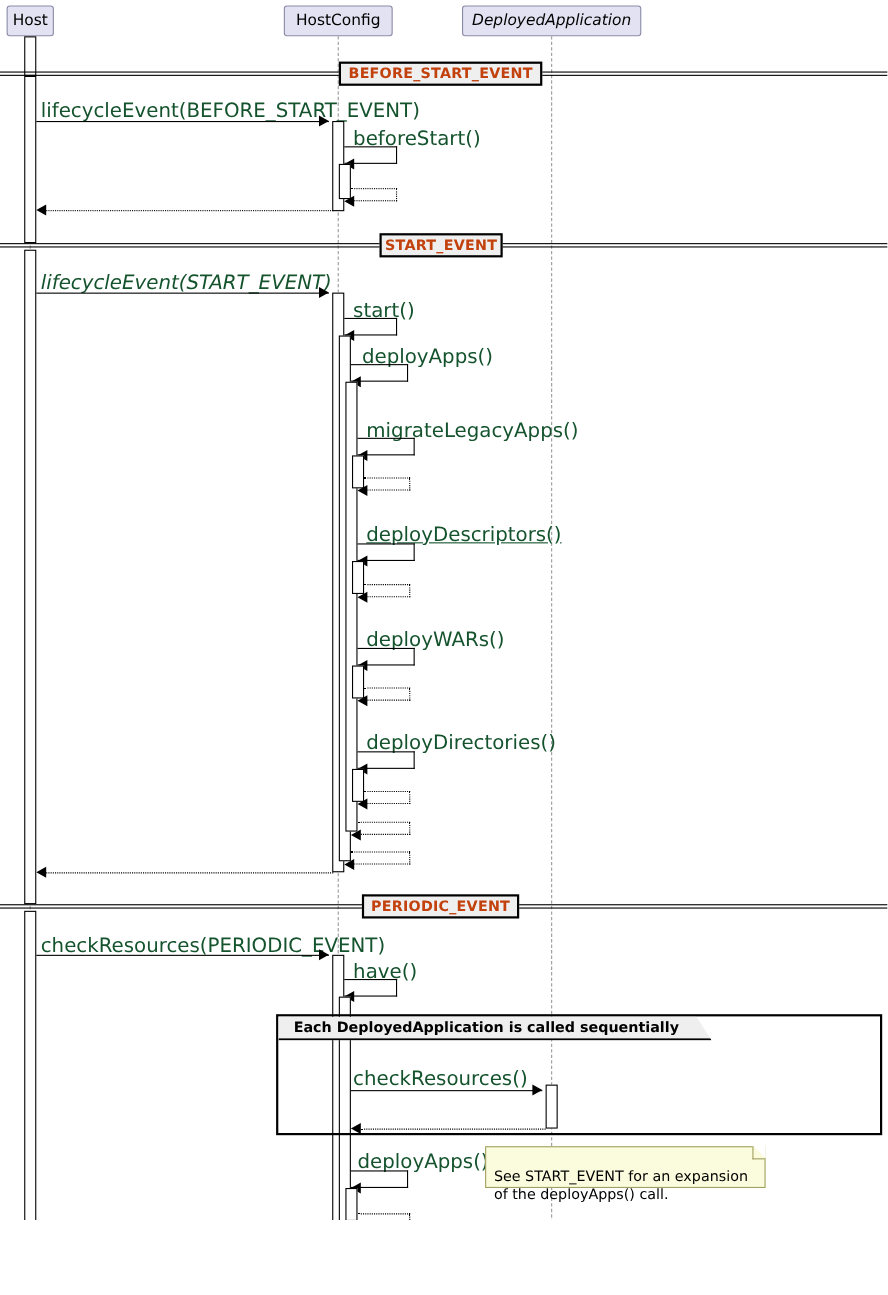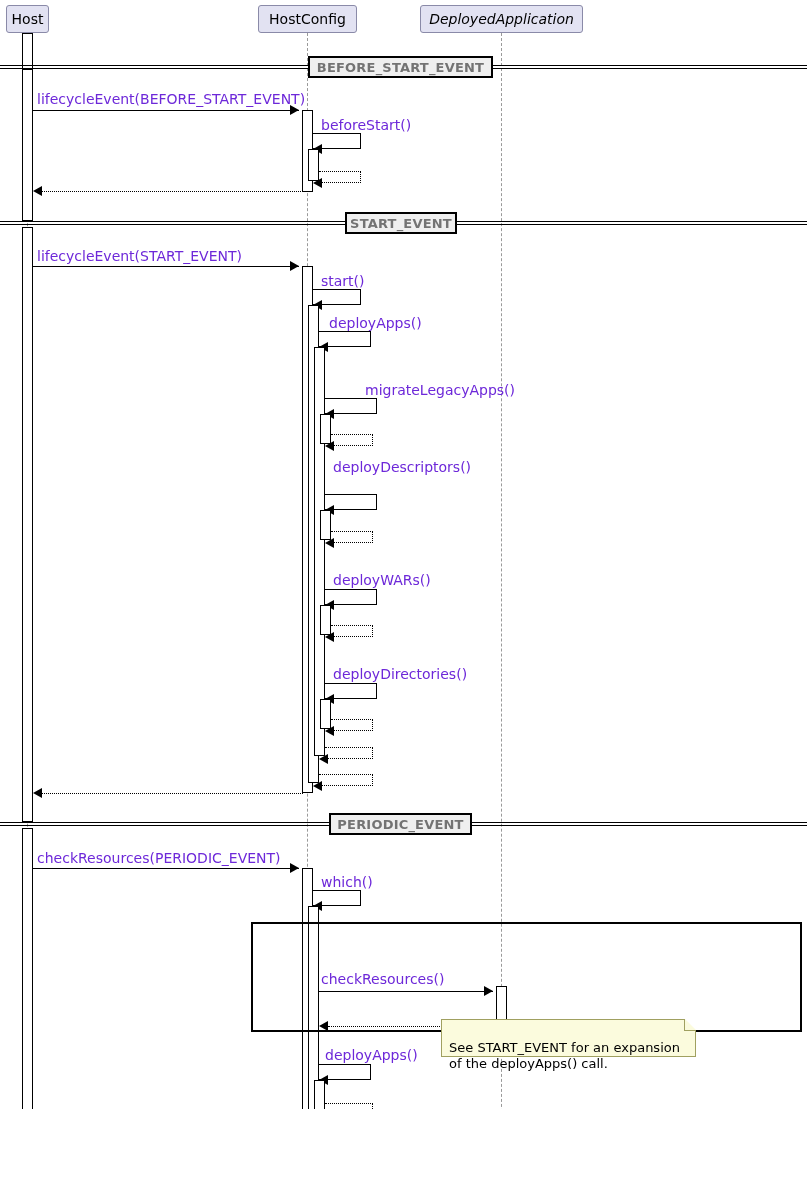--- a/index.html
+++ b/index.html
@@ -47,22 +47,22 @@
     position:absolute;
     width:0;height:0;
     border-top:5px solid transparent;
     border-bottom:5px solid transparent;
   }
   .arrowhead.right{border-left:9px solid #000;}
   .arrowhead.left{border-right:9px solid #000;}
 
   .msglabel{
     position:absolute;
-    font-size:14px;
-    color:#6d28d9;
+    font-size:18px;
+    color:#14532d;
     white-space:nowrap;
     line-height:1;
   }
 
   
   .selfcall{
     position:absolute;
     box-sizing:border-box;
     border-top:1px solid #000;
     border-right:1px solid #000;
@@ -84,21 +84,21 @@
     border-bottom:1px solid #000;
     box-sizing:border-box;
   }
   .divider-box{
     position:absolute;
     background:#EFEFEF;
     border:2px solid #000;
     box-sizing:border-box;
     font-size:13px;
     font-weight:bold;
-    color:#737373;
+    color:#c2410c;
     letter-spacing:.2px;
     display:flex;align-items:center;justify-content:center;
     white-space:nowrap;
     padding:0 10px;
   }
 
   
   .group-frame{
     position:absolute;
     border:2px solid #000;
@@ -194,44 +194,44 @@
   <div class="arrowhead left" style="left:313px;top:178px;"></div>
 
   <div class="msg dotted" style="left:42px;top:191px;width:261px;"></div>
   <div class="arrowhead left" style="left:33px;top:186px;"></div>
 
   <div class="divider-line" style="top:221px;"></div>
   <div class="divider-box" style="left:345px;top:212px;width:112px;height:22px;">
     <span>START_EVENT</span>
   </div>
 
-  <div class="msglabel" style="left:37px;top:249px;">lifecycleEvent(START_EVENT)</div>
+  <div class="msglabel" style="left:37px;top:249px;font-style:italic;">lifecycleEvent(START_EVENT)</div>
   <div class="msg" style="left:33px;top:266px;width:266px;"></div>
   <div class="arrowhead right" style="left:290px;top:261px;"></div>
 
   <div class="act" style="left:302px;top:266px;width:11px;height:527px;"></div>
 
   <div class="msglabel" style="left:321px;top:274px;">start()</div>
   <div class="selfcall" style="left:313px;top:289px;width:48px;height:16px;"></div>
   <div class="arrowhead left" style="left:313px;top:300px;"></div>
   <div class="act" style="left:308px;top:305px;width:11px;height:478px;"></div>
 
   <div class="msglabel" style="left:329px;top:316px;">deployApps()</div>
   <div class="selfcall" style="left:319px;top:331px;width:52px;height:16px;"></div>
   <div class="arrowhead left" style="left:319px;top:342px;"></div>
   <div class="act" style="left:314px;top:347px;width:11px;height:409px;"></div>
 
-  <div class="msglabel" style="left:333px;top:383px;margin-left:32px;">migrateLegacyApps()</div>
+  <div class="msglabel" style="left:333px;top:383px;">migrateLegacyApps()</div>
   <div class="selfcall" style="left:325px;top:398px;width:52px;height:16px;"></div>
   <div class="arrowhead left" style="left:325px;top:409px;"></div>
   <div class="act" style="left:320px;top:414px;width:11px;height:30px;"></div>
   <div class="selfcall dotted" style="left:331px;top:434px;width:42px;height:12px;"></div>
   <div class="arrowhead left" style="left:325px;top:441px;"></div>
 
-  <div class="msglabel" style="left:333px;top:460px;">deployDescriptors()</div>
+  <div class="msglabel" style="left:333px;top:478px;text-decoration:underline;">deployDescriptors()</div>
   <div class="selfcall" style="left:325px;top:494px;width:52px;height:16px;"></div>
   <div class="arrowhead left" style="left:325px;top:505px;"></div>
   <div class="act" style="left:320px;top:510px;width:11px;height:30px;"></div>
   <div class="selfcall dotted" style="left:331px;top:531px;width:42px;height:12px;"></div>
   <div class="arrowhead left" style="left:325px;top:538px;"></div>
 
   <div class="msglabel" style="left:333px;top:573px;">deployWARs()</div>
   <div class="selfcall" style="left:325px;top:589px;width:52px;height:16px;"></div>
   <div class="arrowhead left" style="left:325px;top:600px;"></div>
   <div class="act" style="left:320px;top:605px;width:11px;height:30px;"></div>
@@ -258,42 +258,45 @@
   <div class="divider-box" style="left:329px;top:813px;width:143px;height:22px;">
     <span>PERIODIC_EVENT</span>
   </div>
 
   <div class="msglabel" style="left:37px;top:851px;">checkResources(PERIODIC_EVENT)</div>
   <div class="msg" style="left:33px;top:868px;width:266px;"></div>
   <div class="arrowhead right" style="left:290px;top:863px;"></div>
 
   <div class="act" style="left:302px;top:868px;width:11px;height:286px;"></div>
 
-  <div class="msglabel" style="left:321px;top:875px;">which()</div>
+  <div class="msglabel" style="left:321px;top:875px;">have()</div>
   <div class="selfcall" style="left:313px;top:890px;width:48px;height:16px;"></div>
   <div class="arrowhead left" style="left:313px;top:901px;"></div>
   <div class="act" style="left:308px;top:906px;width:11px;height:238px;"></div>
 
   <div class="group-frame" style="left:251px;top:922px;width:551px;height:110px;"></div>
+  <div class="group-tab" style="left:253px;top:924px;width:394px;height:22px;">
+    <span>Each DeployedApplication is called sequentially</span>
+  </div>
 
   <div class="msglabel" style="left:321px;top:972px;">checkResources()</div>
   <div class="msg" style="left:319px;top:991px;width:174px;"></div>
   <div class="arrowhead right" style="left:484px;top:986px;"></div>
   <div class="act" style="left:496px;top:986px;width:11px;height:40px;"></div>
 
   <div class="msg dotted" style="left:328px;top:1026px;width:168px;"></div>
   <div class="arrowhead left" style="left:319px;top:1021px;"></div>
 
 
   <div class="msglabel" style="left:325px;top:1048px;">deployApps()</div>
   <div class="selfcall" style="left:319px;top:1064px;width:52px;height:16px;"></div>
   <div class="arrowhead left" style="left:319px;top:1075px;"></div>
   <div class="act" style="left:314px;top:1080px;width:11px;height:30px;"></div>
 
-  <div class="note" style="left:441px;top:1019px;width:255px;height:38px;">
+  <div class="note" style="left:441px;top:1042px;width:255px;height:38px;">
     <span>See START_EVENT for an expansion
 of the deployApps() call.</span>
     <span class="note-fold" style="right:-1px;top:-1px;"></span>
   </div>
 
   <div class="selfcall dotted" style="left:325px;top:1103px;width:48px;height:12px;"></div>
   <div class="arrowhead left" style="left:319px;top:1110px;"></div>
 
   <div class="selfcall dotted" style="left:319px;top:1133px;width:54px;height:12px;"></div>
   <div class="arrowhead left" style="left:313px;top:1140px;"></div>

